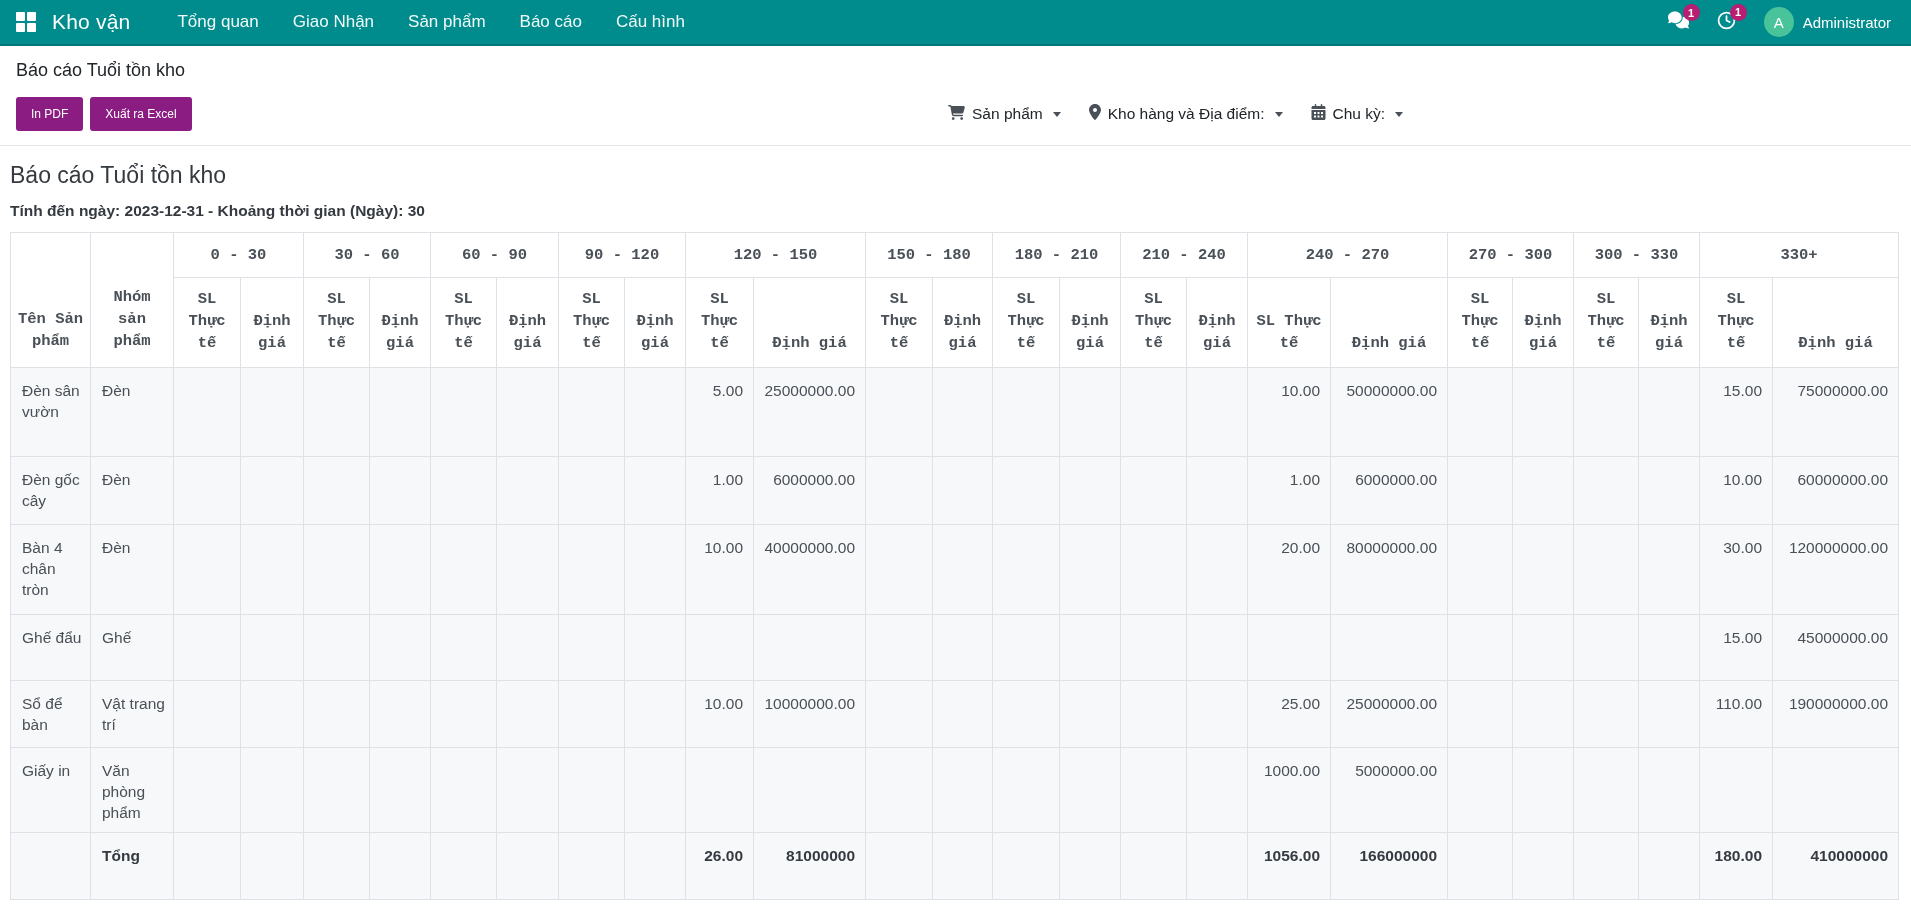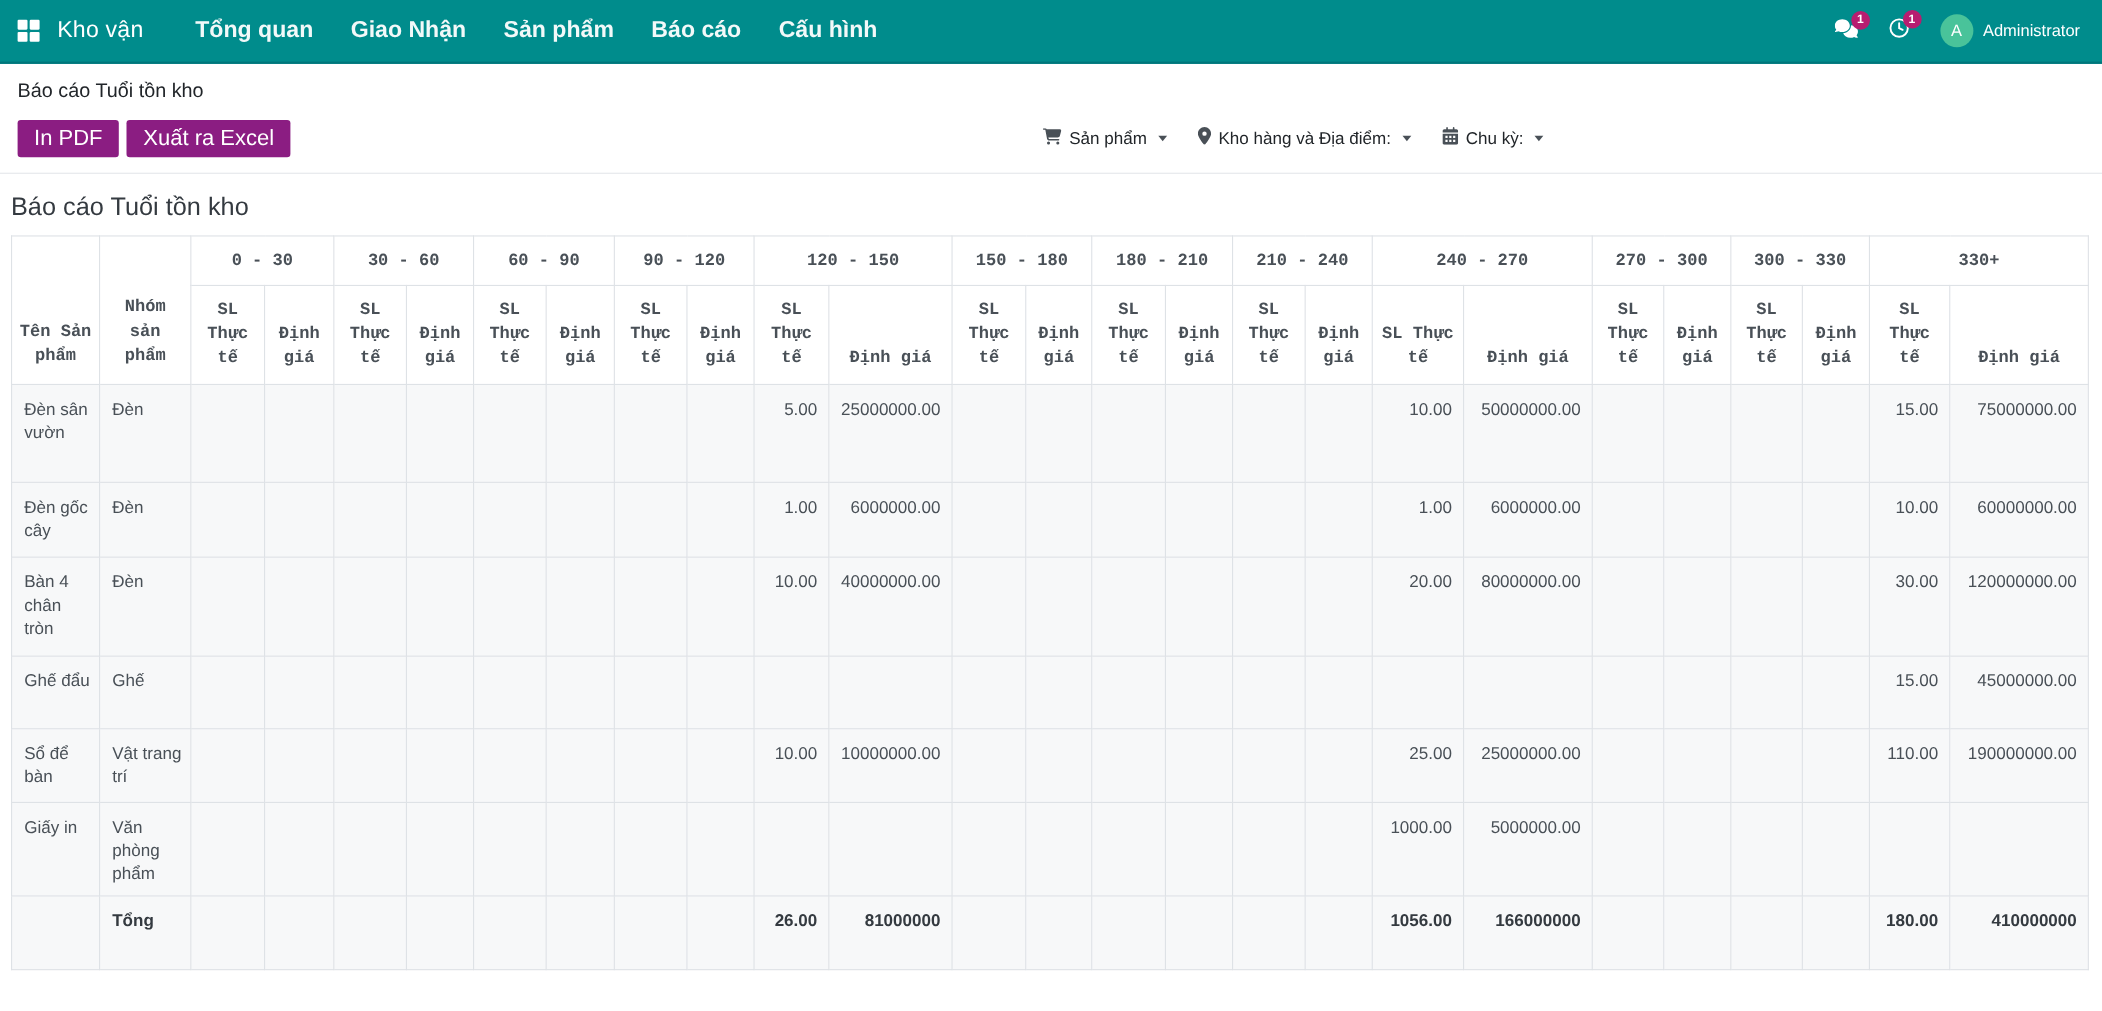--- a/index.html
+++ b/index.html
@@ -5,41 +5,40 @@
   * { box-sizing: border-box; margin: 0; padding: 0; }
   html, body { width: 1911px; height: 919px; overflow: hidden; }
   body {
     font-family: "Liberation Sans", "DejaVu Sans", sans-serif;
     background: #ffffff;
     color: var(--text-dark, #343a40);
   }
 
   
   .navbar {
-    height: 58px;
+    height: 46px;
     background: var(--navbar-bg, #008c8c);
     border-bottom: 2px solid var(--navbar-border, #00767a);
     display: flex;
     align-items: center;
     padding: 0 20px 0 16px;
     color: #fff;
     justify-content: space-between;
   }
   .apps-btn { width: 20px; height: 20px; display: grid; grid-template-columns: 9px 9px; grid-template-rows: 9px 9px; gap: 2px; cursor: pointer; margin-right: 16px; }
   .apps-btn span { background: #fff; border-radius: 1px; }
   .brand { font-size: 21px; font-weight: 500; letter-spacing: .2px; margin-right: 30px; cursor: pointer; }
   .menu { display: flex; align-items: center; height: 100%; }
   .menu-item {
-    font-size: 21px;
+    font-size: 17px;
     color: rgba(255,255,255,.95);
     padding: 0 17px;
     height: 100%;
     display: flex; align-items: center;
     cursor: pointer;
-    font-weight: bold;
   }
   .systray { margin-left: auto; display: flex; align-items: center; gap: 28px; }
   .systray-item { position: relative; display: flex; align-items: center; cursor: pointer; }
   .badge {
     position: absolute; top: -7px; right: -11px;
     min-width: 17px; height: 17px; padding: 0 4px;
     background: var(--badge-bg, #b71d70);
     border-radius: 9px;
     font-size: 11px; font-weight: 700; color: #fff;
     display: flex; align-items: center; justify-content: center;
@@ -54,21 +53,21 @@
   .user-name { font-size: 15px; color: #fff; }
 
   
   .control-panel { padding: 12px 16px 14px; border-bottom: 1px solid #e4e7ea; }
   .cp-title { font-size: 18px; color: #212529; line-height: 24px; }
   .cp-actions { position: relative; display: flex; align-items: center; margin-top: 15px; }
   .btn {
     border: none; cursor: pointer;
     background: var(--button-bg, #8b1d82);
     color: #fff; font-family: inherit;
-    font-size: 20px; padding: 8px 15px; border-radius: 3px;
+    font-size: 12px; padding: 8px 15px; border-radius: 3px;
     margin-right: 7px; line-height: 18px;
   }
   .filters { position: absolute; left: 932px; top: 50%; transform: translateY(-50%); display: flex; align-items: center; gap: 28px; white-space: nowrap; }
   .filter { display: flex; align-items: center; gap: 7px; cursor: pointer; font-size: 15.5px; color: #212529; }
   .filter svg { flex: 0 0 auto; }
   .caret { width: 0; height: 0; border-left: 4.5px solid transparent; border-right: 4.5px solid transparent; border-top: 5px solid #495057; margin-left: 3px; }
 
   
   .report-header { padding: 14px 10px 0; }
   .report-heading { font-size: 23px; font-weight: 500; color: #343a40; line-height: 30px; }
@@ -162,20 +161,21 @@
         </span>
         <span>Chu kỳ:</span>
         <span class="caret"></span>
       </div>
     </div>
   </div>
 </section>
 
 <section class="report-header">
   <h1 class="report-heading">Báo cáo Tuổi tồn kho</h1>
+  <div class="report-period">Tính đến ngày: 2023-12-31 - Khoảng thời gian (Ngày): 30</div>
 </section>
 
 <div class="table-wrap">
   <table id="report-table">
       <colgroup>
         <col style="width: 80px;">
         <col style="width: 83px;">
         <col style="width: 67px;">
         <col style="width: 63px;">
         <col style="width: 66px;">

